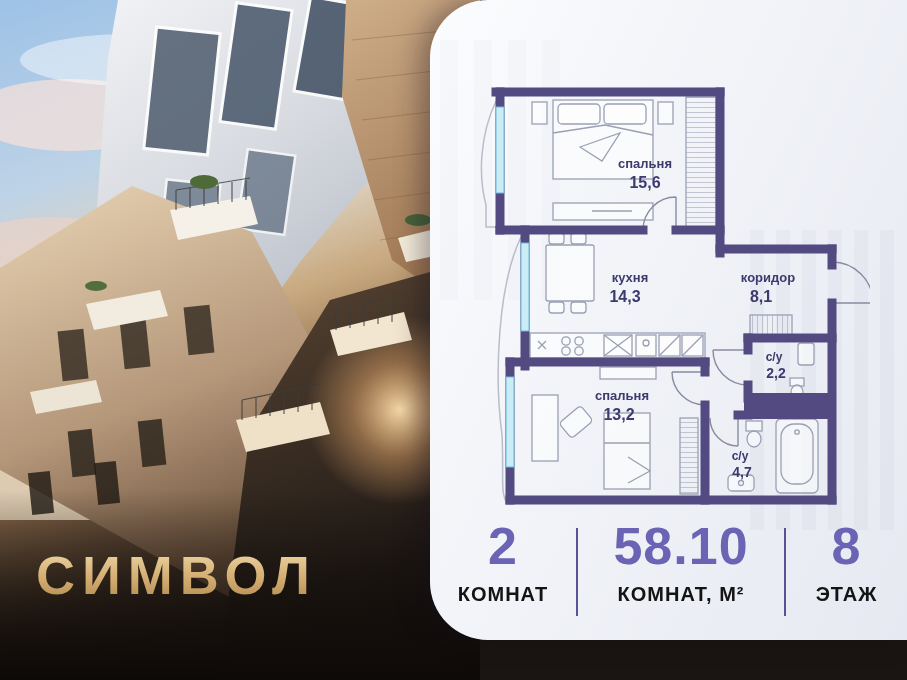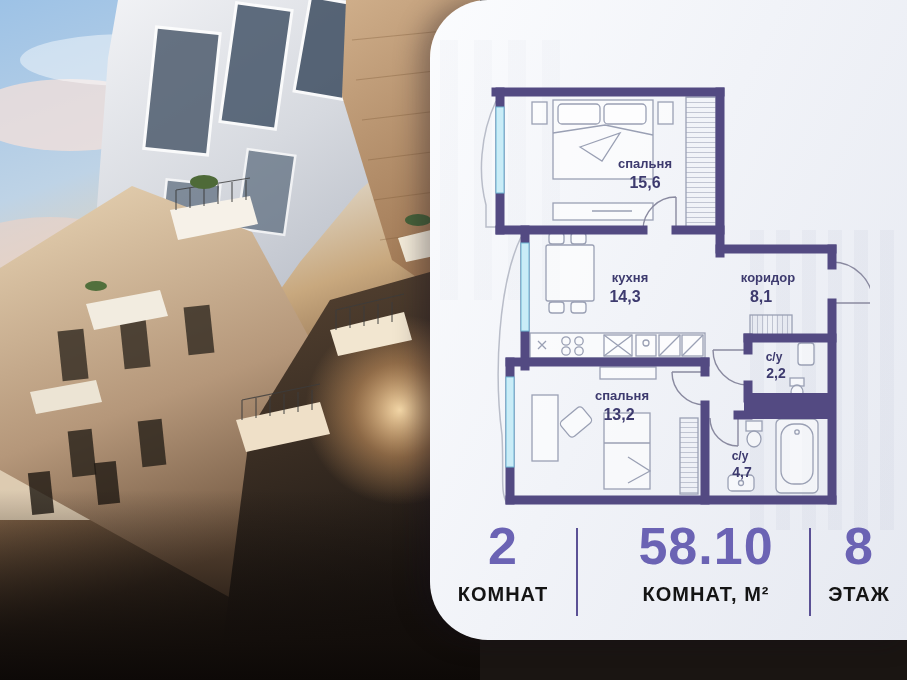--- a/index.html
+++ b/index.html
@@ -30,21 +30,21 @@
     position:absolute;left:10px;top:40px;width:120px;height:260px;opacity:.4;
     background:repeating-linear-gradient(90deg,rgba(120,130,160,.08) 0 18px,rgba(0,0,0,0) 18px 34px);
   }
   .plan{position:absolute;left:50px;top:75px;}
   .stats{
     position:absolute;left:0;top:518px;width:477px;height:110px;
     display:flex;align-items:stretch;
   }
   .stat{display:flex;flex-direction:column;align-items:center;justify-content:flex-start;}
   .stat.c1{width:146px;}
-  .stat.c2{width:206px;padding-left:25px;}
+  .stat.c2{width:206px;}
   .stat.c3{flex:1;}
   .stat-value{
     font-size:52px;font-weight:700;color:#6b63b4;line-height:1.1;letter-spacing:1px;
   }
   .stat-label{
     margin-top:8px;font-size:20px;font-weight:700;color:#141414;letter-spacing:1px;
   }
   .divider{width:2px;background:#5b5195;margin:10px 0 12px 0;}
 </style>
 </head>
@@ -148,20 +148,21 @@
         <path d="M336,310 V330 M350,308 V328 M364,306 V326 M378,304 V324 M392,302 V322 M336,310 L404,294"></path>
       </g>
       <ellipse cx="204" cy="182" rx="14" ry="7" fill="#4e6a38"></ellipse>
       <ellipse cx="418" cy="220" rx="13" ry="6" fill="#47633a"></ellipse>
       <ellipse cx="96" cy="286" rx="11" ry="5" fill="#516f3c"></ellipse>
     </g>
 
     <rect x="0" y="490" width="480" height="190" fill="url(#g-vig)"></rect>
   </svg>
 
+  <div class="logo">СИМВОЛ</div>
 </div>
 
 <div class="card">
   <div class="skyline"></div>
   <div class="skyline2"></div>
 
   <svg class="plan" width="390" height="450" viewBox="0 0 390 450">
     <defs>
       <pattern id="hh" patternUnits="userSpaceOnUse" width="6" height="5">
         <path d="M0,2.5 H6" stroke="#9aa0b4" stroke-width="1"></path>

